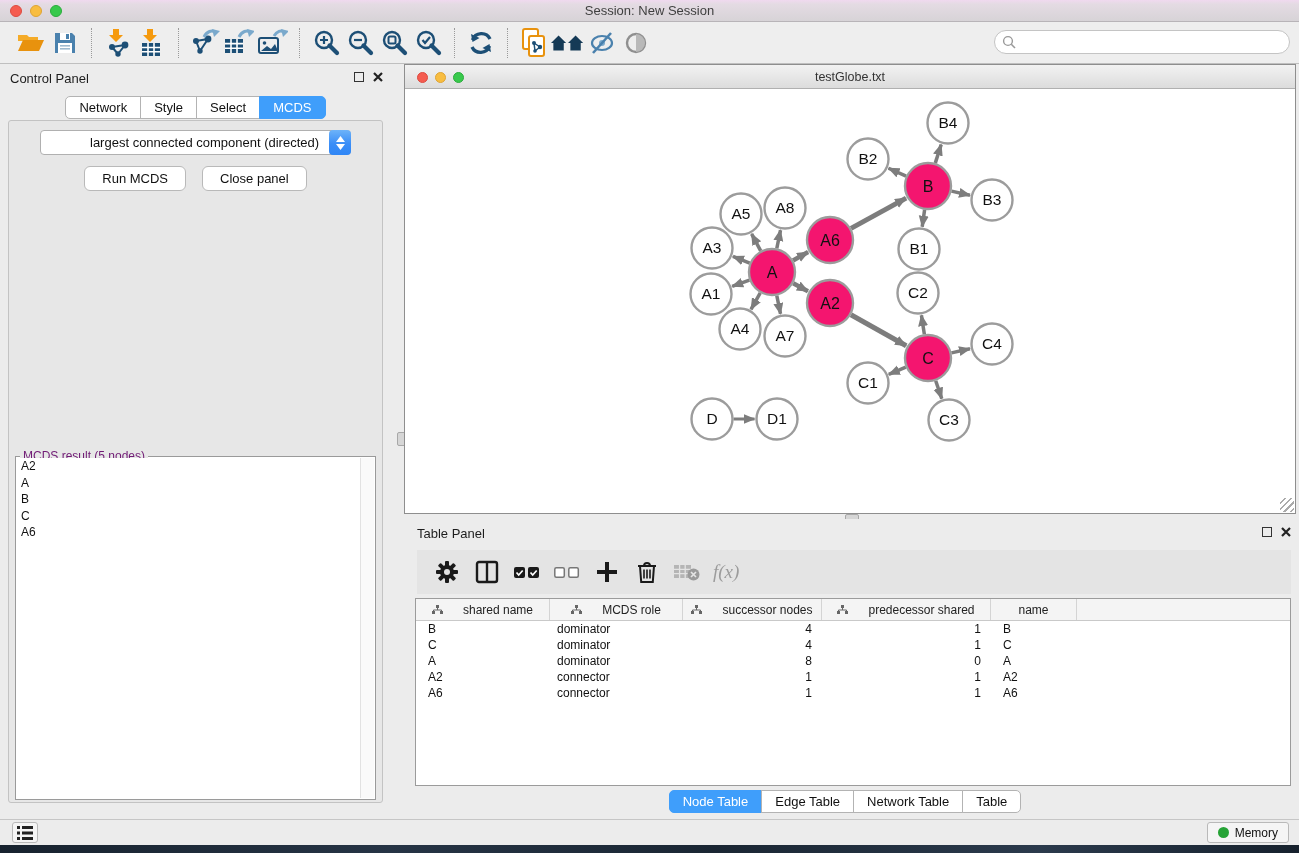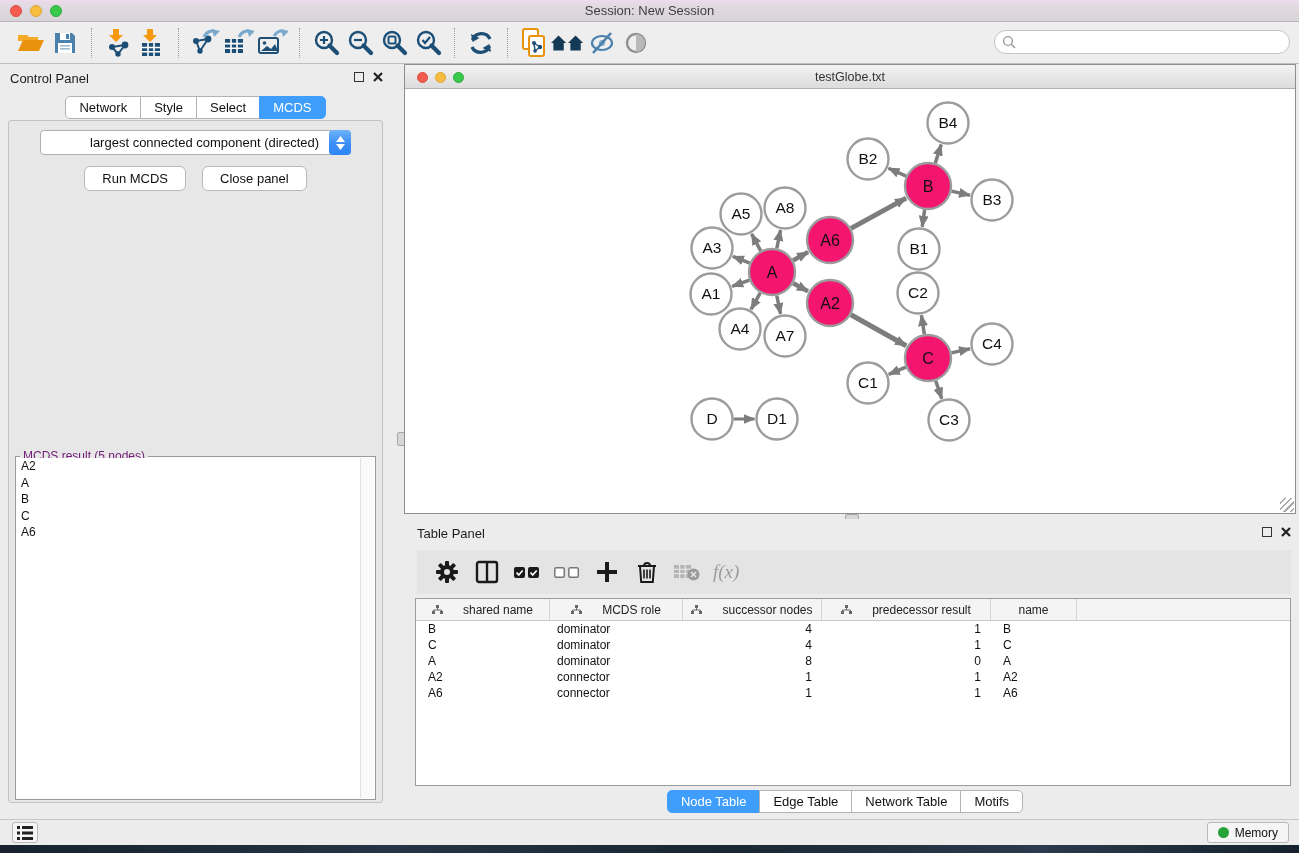--- a/index.html
+++ b/index.html
@@ -494,21 +494,21 @@
             </svg>
           <span>successor nodes</span>
         </div>
         <div class="th c3">
           <svg width="11" height="10" viewBox="0 0 11 10">
               <rect x="4" y="0" width="3" height="3" fill="#666"></rect>
               <rect x="0" y="6" width="3" height="3" fill="#666"></rect>
               <rect x="8" y="6" width="3" height="3" fill="#666"></rect>
               <path d="M5.5 3 v2 M1.5 6 V5 h8 v1" stroke="#666" fill="none"></path>
             </svg>
-          <span>predecessor result</span>
+          <span>predecessor shared</span>
         </div>
         <div class="th c4">
           <span>name</span>
         </div>
         <div class="th c5"></div>
       </div>
       <div>
           <div class="trow">
             <div class="tcell c0">B</div>
             <div class="tcell c1">dominator</div>
@@ -549,21 +549,21 @@
             <div class="tcell c4">A6</div>
             <div class="tcell c5"></div>
           </div>
         </div>
     </div>
     <div class="tp-tabs">
       <span class="segmented">
         <span class="seg active">Node Table</span>
         <span class="seg">Edge Table</span>
         <span class="seg">Network Table</span>
-        <span class="seg">Motifs</span>
+        <span class="seg">Table</span>
       </span>
     </div>
   </div>
 
   <div class="statusbar">
     <div class="list-btn">
       <svg width="16" height="14" viewBox="0 0 16 14">
           <g fill="#222">
             <rect x="0" y="0" width="3" height="3"></rect>
             <rect x="5" y="0" width="11" height="3"></rect>

